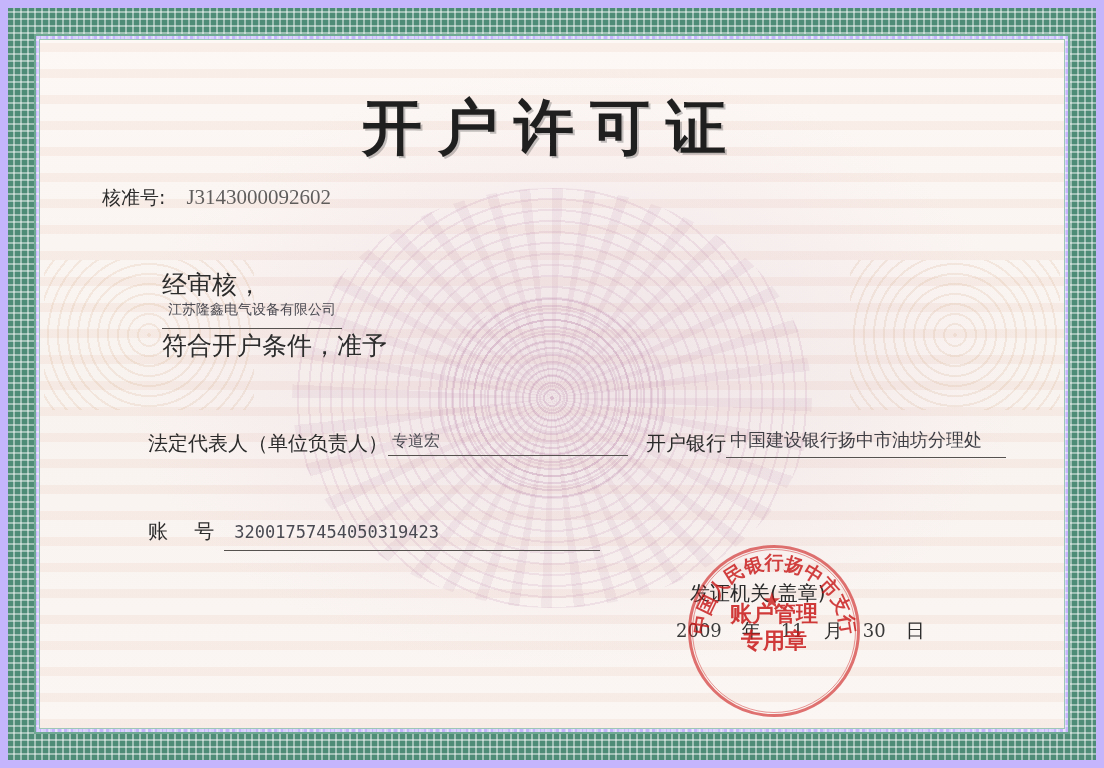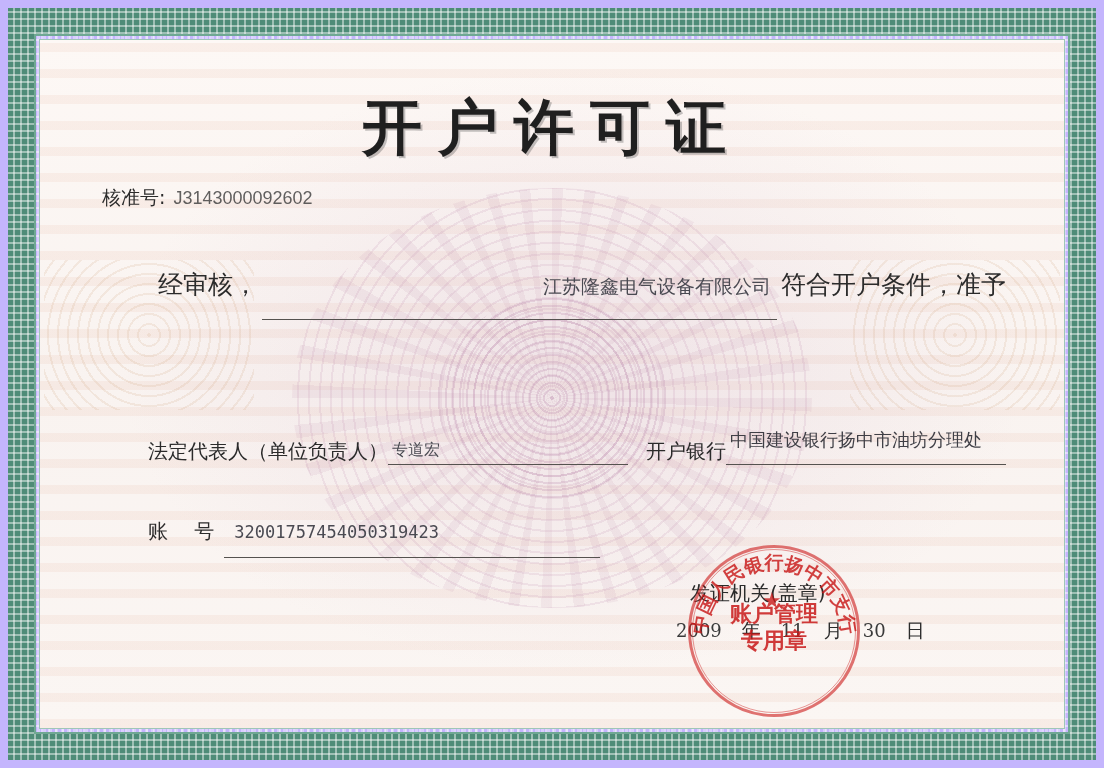--- a/index.html
+++ b/index.html
@@ -130,25 +130,25 @@
     font-family: "DejaVu Serif", "Liberation Serif", serif;
     text-shadow: 2px 2px 0 rgba(90,90,90,0.35);
   }
   .row-approval {
     position: absolute;
     left: 62px;
     top: 145px;
     font-size: 19px;
     display: flex;
     align-items: baseline;
-    gap: 8px;
+    gap: 21px;
   }
   .approval-value {
-    font-family: Liberation Sans, sans-serif;
-    font-size: 18px;
+    font-family: Liberation Serif, serif;
+    font-size: 21px;
     color: #3a3a3a;
     opacity: 0.8;
   }
   .row-serial {
     position: absolute;
     right: 62px;
     top: 145px;
     font-size: 20px;
     display: flex;
     align-items: baseline;
@@ -161,84 +161,85 @@
     letter-spacing: 1px;
   }
   .para1 {
     position: absolute;
     left: 118px;
     right: 58px;
     top: 228px;
     font-size: 25px;
     display: flex;
     align-items: baseline;
+    flex-direction: column;
   }
   .para1 .lbl { white-space: nowrap; }
   .fill {
     flex: 1;
     border-bottom: 1px solid #55524f;
     text-align: right;
-    font-size: 19px;
+    font-size: 14px;
     color: #4a4a52;
-    padding: 0 6px 19px 6px;
+    padding: 0 6px 9px 6px;
     margin: 0 4px;
     font-family: "DejaVu Serif", "Liberation Serif", serif;
   }
   .para2 {
     position: absolute;
     left: 108px;
     top: 296px;
     font-size: 25px;
     letter-spacing: 2px;
   }
   .row-rep {
     position: absolute;
     left: 108px;
     right: 58px;
     top: 388px;
     display: flex;
-    align-items: flex-end;
+    align-items: center;
     font-size: 20px;
   }
   .rep-label { white-space: nowrap; }
   .rep-fill {
     width: 232px;
     border-bottom: 1px solid #55524f;
     text-align: left;
     font-size: 16px;
     color: #4a4a52;
     padding: 0 4px 3px 4px;
     margin-right: 18px;
     font-family: "DejaVu Serif", "Liberation Serif", serif;
   }
   .bank-label { white-space: nowrap; }
   .bank-fill {
     flex: 1;
     border-bottom: 1px solid #55524f;
     text-align: left;
     font-size: 18px;
     color: #3f3f46;
-    padding: 0 4px 12px 4px;
+    padding: 0 4px 5px 4px;
     font-family: "DejaVu Serif", "Liberation Serif", serif;
   }
   .row-account {
     position: absolute;
     left: 108px;
     top: 478px;
     display: flex;
     align-items: baseline;
     font-size: 20px;
   }
   .acct-label { letter-spacing: 10px; white-space: nowrap; }
   .acct-fill {
     width: 362px;
     border-bottom: 1px solid #55524f;
     font-size: 17px;
     color: #4a4a52;
-    padding: 0 4px 15px 10px;
+    padding: 0 4px 8px 10px;
     font-family: "DejaVu Sans Mono", "Liberation Mono", monospace;
   }
   .issuer {
     position: absolute;
     left: 650px;
     top: 540px;
     font-size: 20px;
   }
   .issue-date {
     position: absolute;

